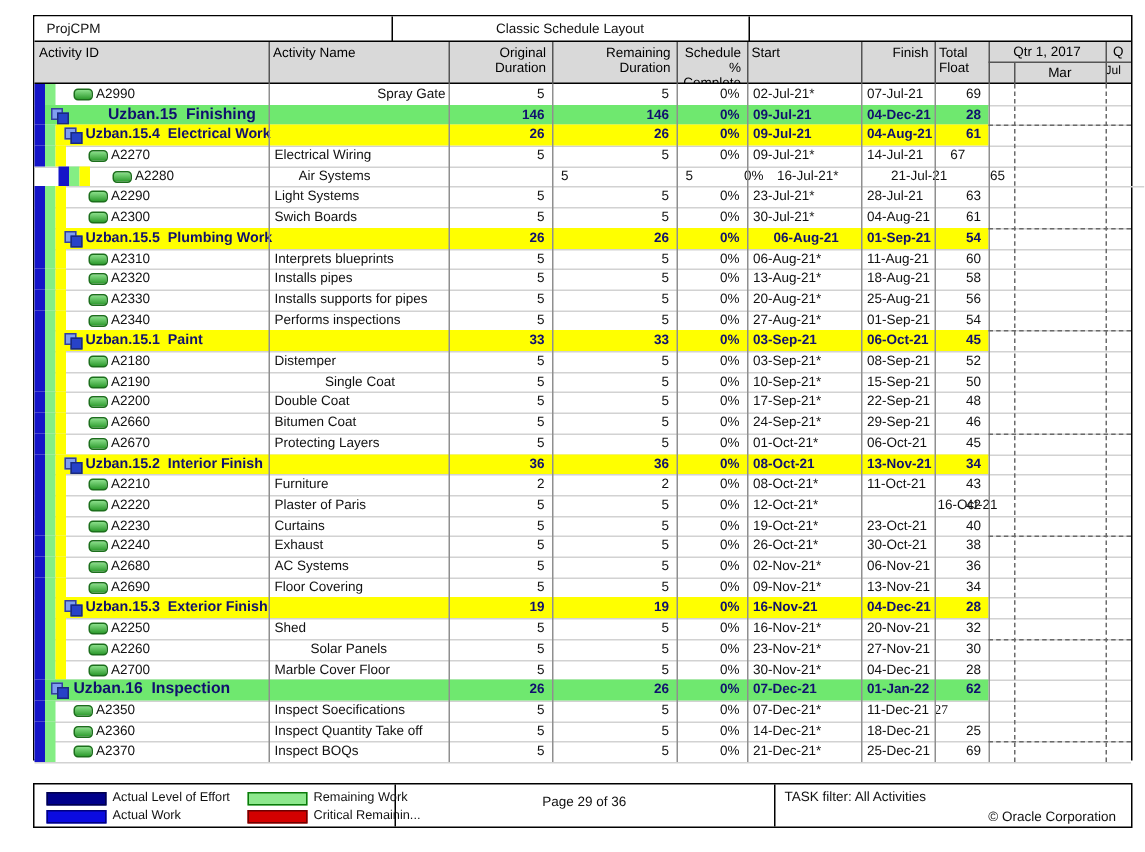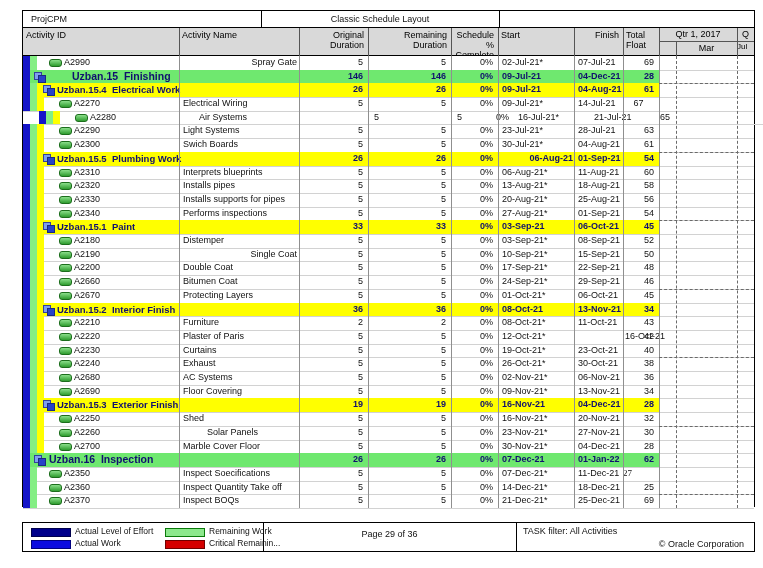--- a/index.html
+++ b/index.html
@@ -190,21 +190,21 @@
           <div class="strip" style="left: 7px; width: 7px; background: rgb(132, 238, 132);"></div>
           <div class="band" style="left: 14px; width: 622px; background: rgb(255, 255, 0);"></div>
           <div class="wicon" style="left: 20px; top: 2px;">
             <div class="b1"></div>
             <div class="b2"></div>
           </div>
           <div class="cell bandtxt" style="left: 34px; width: 300px; text-align: left; font-size: 9.5px; line-height: 13.697px;">Uzban.15.5&nbsp; Plumbing Work</div>
           <div class="cell num bandtxt" style="left: 276px; width: 64px; text-align: right;">26</div>
           <div class="cell num bandtxt" style="left: 345px; width: 78px; text-align: right;">26</div>
           <div class="cell num bandtxt" style="left: 428px; width: 42px; text-align: right;">0%</div>
-          <div class="cell bandtxt" style="left: 479px; width: 71px; text-align: right;">06-Aug-21</div>
+          <div class="cell bandtxt" style="left: 479px; width: 71px; text-align: center;">06-Aug-21</div>
           <div class="cell bandtxt" style="left: 555px; width: 44px; text-align: left;">01-Sep-21</div>
           <div class="cell num bandtxt" style="left: 600px; width: 31px; text-align: right;">54</div>
         </div>
         <div class="row" style="top: 109.576px; height: 13.697px; position: absolute;">
           <div class="strip" style="left: 0px; width: 7px; background: rgb(21, 21, 200);"></div>
           <div class="strip" style="left: 7px; width: 7px; background: rgb(132, 238, 132);"></div>
           <div class="strip" style="left: 14px; width: 7px; background: rgb(255, 255, 0);"></div>
           <div class="aicon" style="left: 36px; top: 3px;"></div>
           <div class="cell" style="left: 51px; width: 100px; text-align: left;">A2310</div>
           <div class="cell" style="left: 160px; width: 114px; text-align: left;">Interprets blueprints</div>
@@ -286,21 +286,21 @@
           <div class="cell" style="left: 479px; width: 71px; text-align: left;">03-Sep-21*</div>
           <div class="cell" style="left: 555px; width: 44px; text-align: left;">08-Sep-21</div>
           <div class="cell num" style="left: 600px; width: 31px; text-align: right;">52</div>
         </div>
         <div class="row" style="top: 191.758px; height: 13.697px; position: absolute;">
           <div class="strip" style="left: 0px; width: 7px; background: rgb(21, 21, 200);"></div>
           <div class="strip" style="left: 7px; width: 7px; background: rgb(132, 238, 132);"></div>
           <div class="strip" style="left: 14px; width: 7px; background: rgb(255, 255, 0);"></div>
           <div class="aicon" style="left: 36px; top: 3px;"></div>
           <div class="cell" style="left: 51px; width: 100px; text-align: left;">A2190</div>
-          <div class="cell" style="left: 160px; width: 114px; text-align: right;">Single Coat</div>
+          <div class="cell" style="left: 160px; width: 114px; text-align: center;">Single Coat</div>
           <div class="cell num" style="left: 276px; width: 64px; text-align: right;">5</div>
           <div class="cell num" style="left: 345px; width: 78px; text-align: right;">5</div>
           <div class="cell num" style="left: 428px; width: 42px; text-align: right;">0%</div>
           <div class="cell" style="left: 479px; width: 71px; text-align: left;">10-Sep-21*</div>
           <div class="cell" style="left: 555px; width: 44px; text-align: left;">15-Sep-21</div>
           <div class="cell num" style="left: 600px; width: 31px; text-align: right;">50</div>
         </div>
         <div class="row" style="top: 205.455px; height: 13.697px; position: absolute;">
           <div class="strip" style="left: 0px; width: 7px; background: rgb(21, 21, 200);"></div>
           <div class="strip" style="left: 7px; width: 7px; background: rgb(132, 238, 132);"></div>

